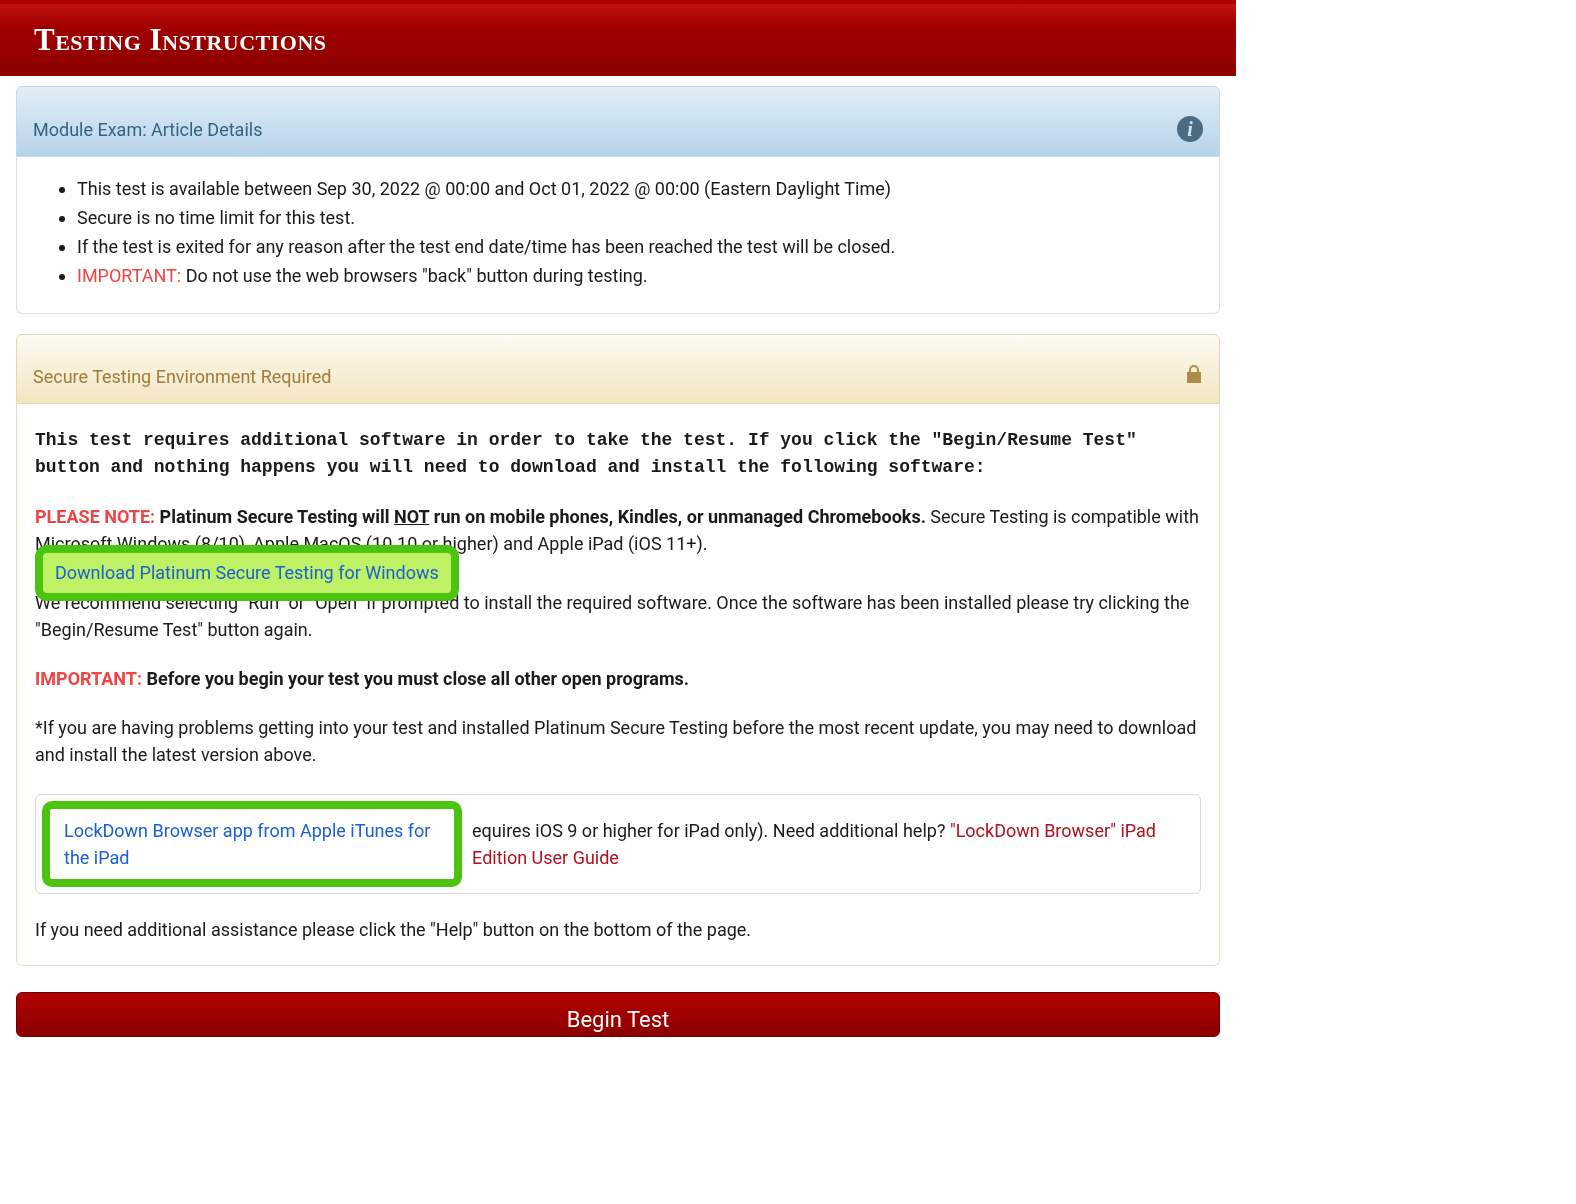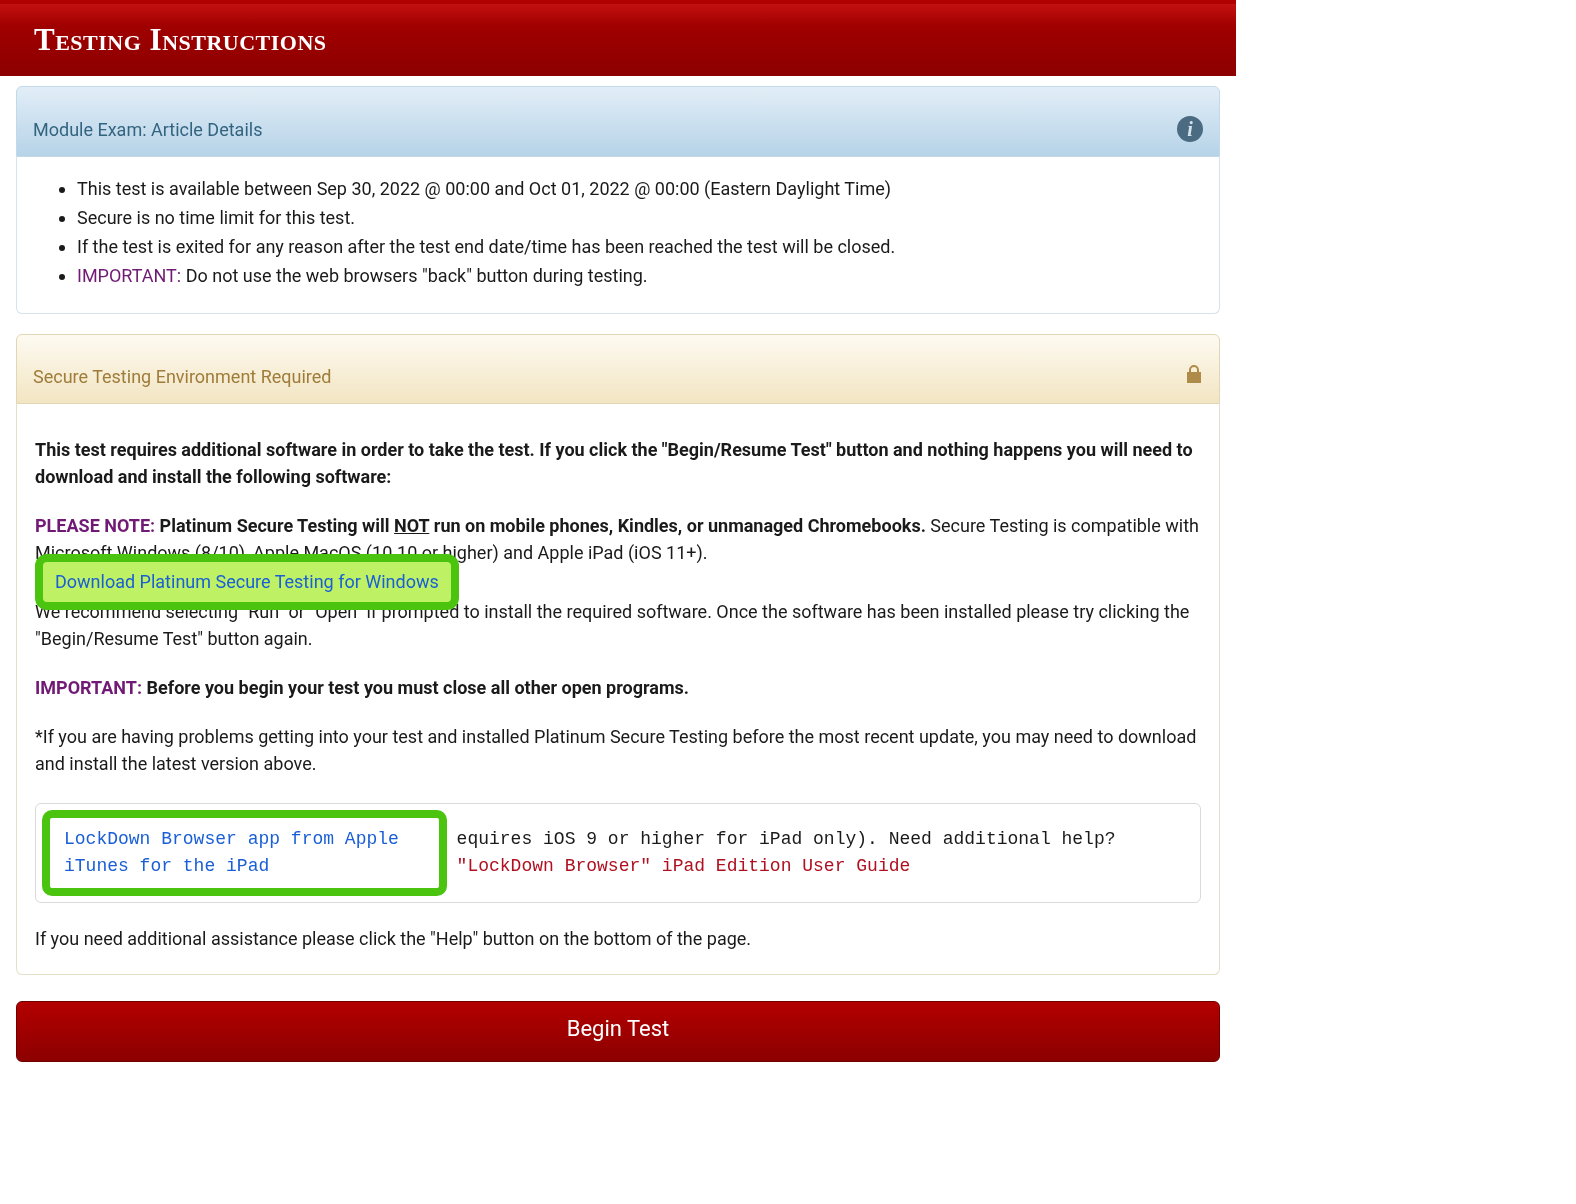--- a/index.html
+++ b/index.html
@@ -75,64 +75,63 @@
       border-top: none;
       border-radius: 0 0 6px 6px;
       padding: 16px 18px 22px 18px;
       font-size: 18px;
       line-height: 1.5;
       color: #1a1a1a;
     }
     .section-body.tan-border { border-color: #e6dfc7; }
     .section-body ul { list-style: disc; padding-left: 42px; }
     .section-body li { margin: 2px 0; }
-    .important-red { color: #701a75; }
+    .important-red { color: #ef4444; }
     .bold { font-weight: 700; }
     .underline { text-decoration: underline; }
     a.link { color: #1a5fd6; text-decoration: none; }
     a.redlink { color: #b01020; text-decoration: none; }
     .green-box {
       border: 8px solid #4ac40f;
       border-radius: 12px;
       background: #bef264;
       padding: 6px 12px 6px 12px;
       display: inline-block;
       margin: 0;
       position: relative;
       z-index: 2;
     }
     .green-box div { line-height: 1.55; }
     .para { margin-top: 22px; }
-    .para-tight { margin-top: 16px; }
+    .para-tight { margin-top: 7px; font-family: Liberation Mono, monospace; }
     .neg-overlap-top { margin-top: -12px; }
     .neg-overlap-bottom { margin-bottom: -10px; }
     .ipad-row {
       border: 1px solid #dadada;
       border-radius: 6px;
       padding: 6px 8px 6px 6px;
       margin-top: 26px;
       display: flex;
       align-items: center;
       gap: 10px;
-      font-family: Liberation Mono, monospace;
     }
     .ipad-row .green-inline {
       border: 8px solid #4ac40f;
       border-radius: 10px;
       background: #fff;
       padding: 8px 14px;
       display: inline-block;
     }
     .begin-button {
       margin: 26px 16px 0 16px;
       background: linear-gradient(to bottom, #b30000 0%, #8c0000 100%);
       color: #ffffff;
       text-align: center;
       border-radius: 6px;
-      padding: 14px 0 20px 0;
+      padding: 14px 0 4px 0;
       font-size: 22px;
       font-weight: 400;
       cursor: pointer;
       border: 1px solid #700000;
     }
     .overlap-wrap { position: relative; }
     .behind-text { position: relative; z-index: 1; }
   </style>
 </head>
 <body>

